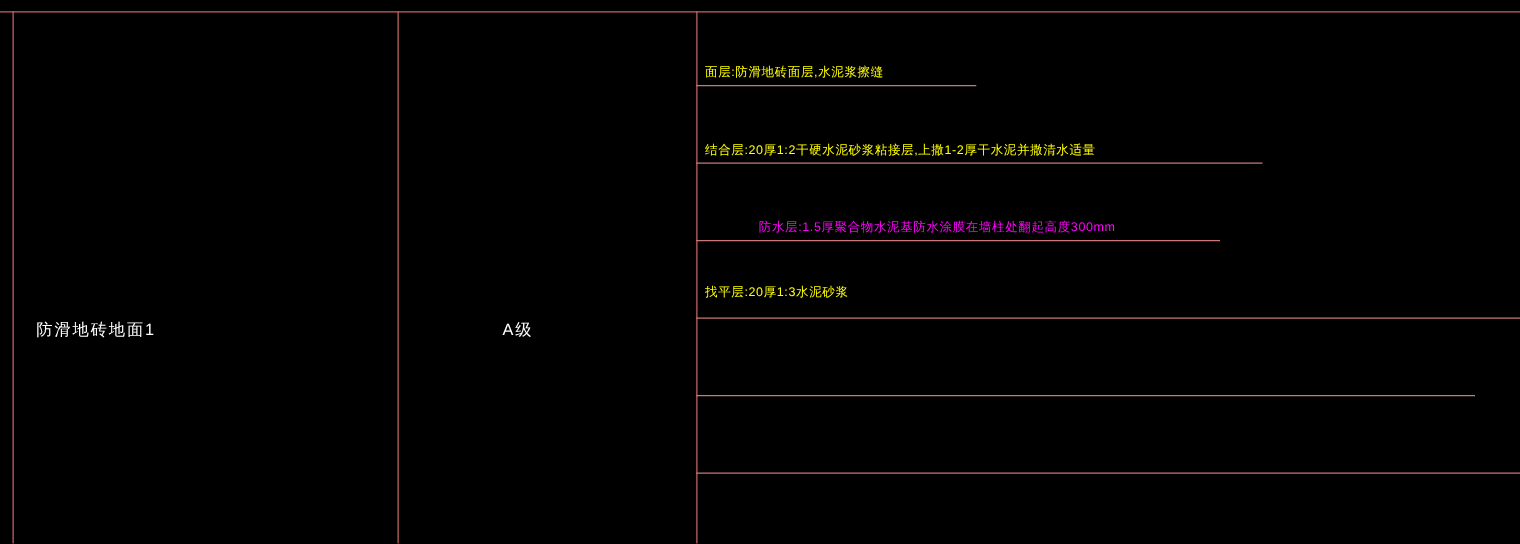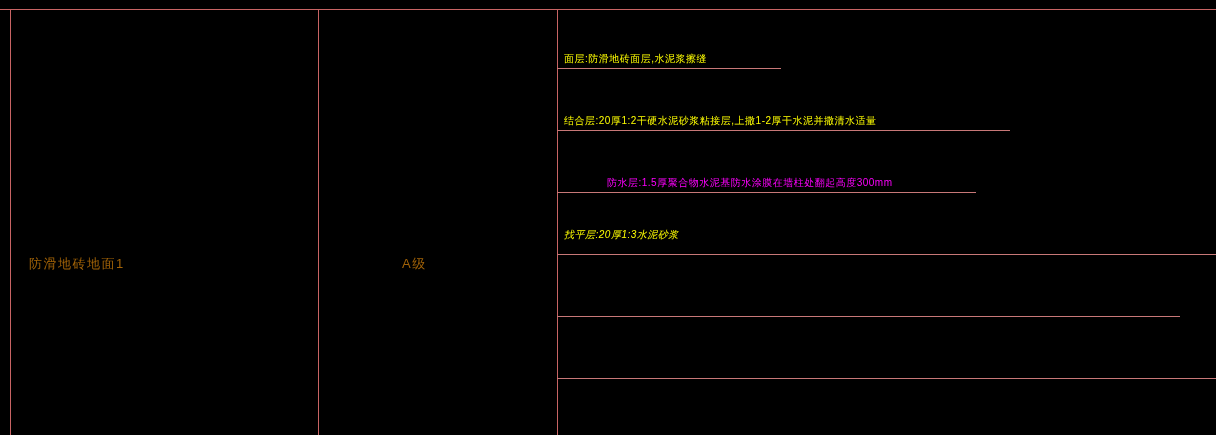--- a/index.html
+++ b/index.html
@@ -31,21 +31,21 @@
   }
   .leader {
     position: absolute;
     height: 1px;
     background: #c87878;
   }
 
   
   .cell-label {
     position: absolute;
-    color: #a16207;
+    color: #ffffff;
     font-size: 13px;
     letter-spacing: 1.5px;
     white-space: nowrap;
     line-height: 1;
   }
 
   
   .anno {
     position: absolute;
     white-space: nowrap;
@@ -84,17 +84,17 @@
   <div class="cell-label" style="left:29px; top:257px;">防滑地砖地面1</div>
 
   <div class="cell-label" style="left:402px; top:257px;">A级</div>
 
   <div class="anno yellow" style="left:564px; top:54px;">面层:防滑地砖面层,水泥浆擦缝</div>
 
   <div class="anno yellow" style="left:564px; top:116px;">结合层:20厚1:2干硬水泥砂浆粘接层,上撒1-2厚干水泥并撒清水适量</div>
 
   <div class="anno magenta" style="left:564px; top:178px;margin-left:43px;">防水层:1.5厚聚合物水泥基防水涂膜在墙柱处翻起高度300mm</div>
 
-  <div class="anno yellow" style="left:564px; top:230px;font-style:italic;">找平层:20厚1:3水泥砂浆</div>
+  <div class="anno yellow" style="left:564px; top:230px;">找平层:20厚1:3水泥砂浆</div>
 
 
 
 </div>
 
 </body></html>

